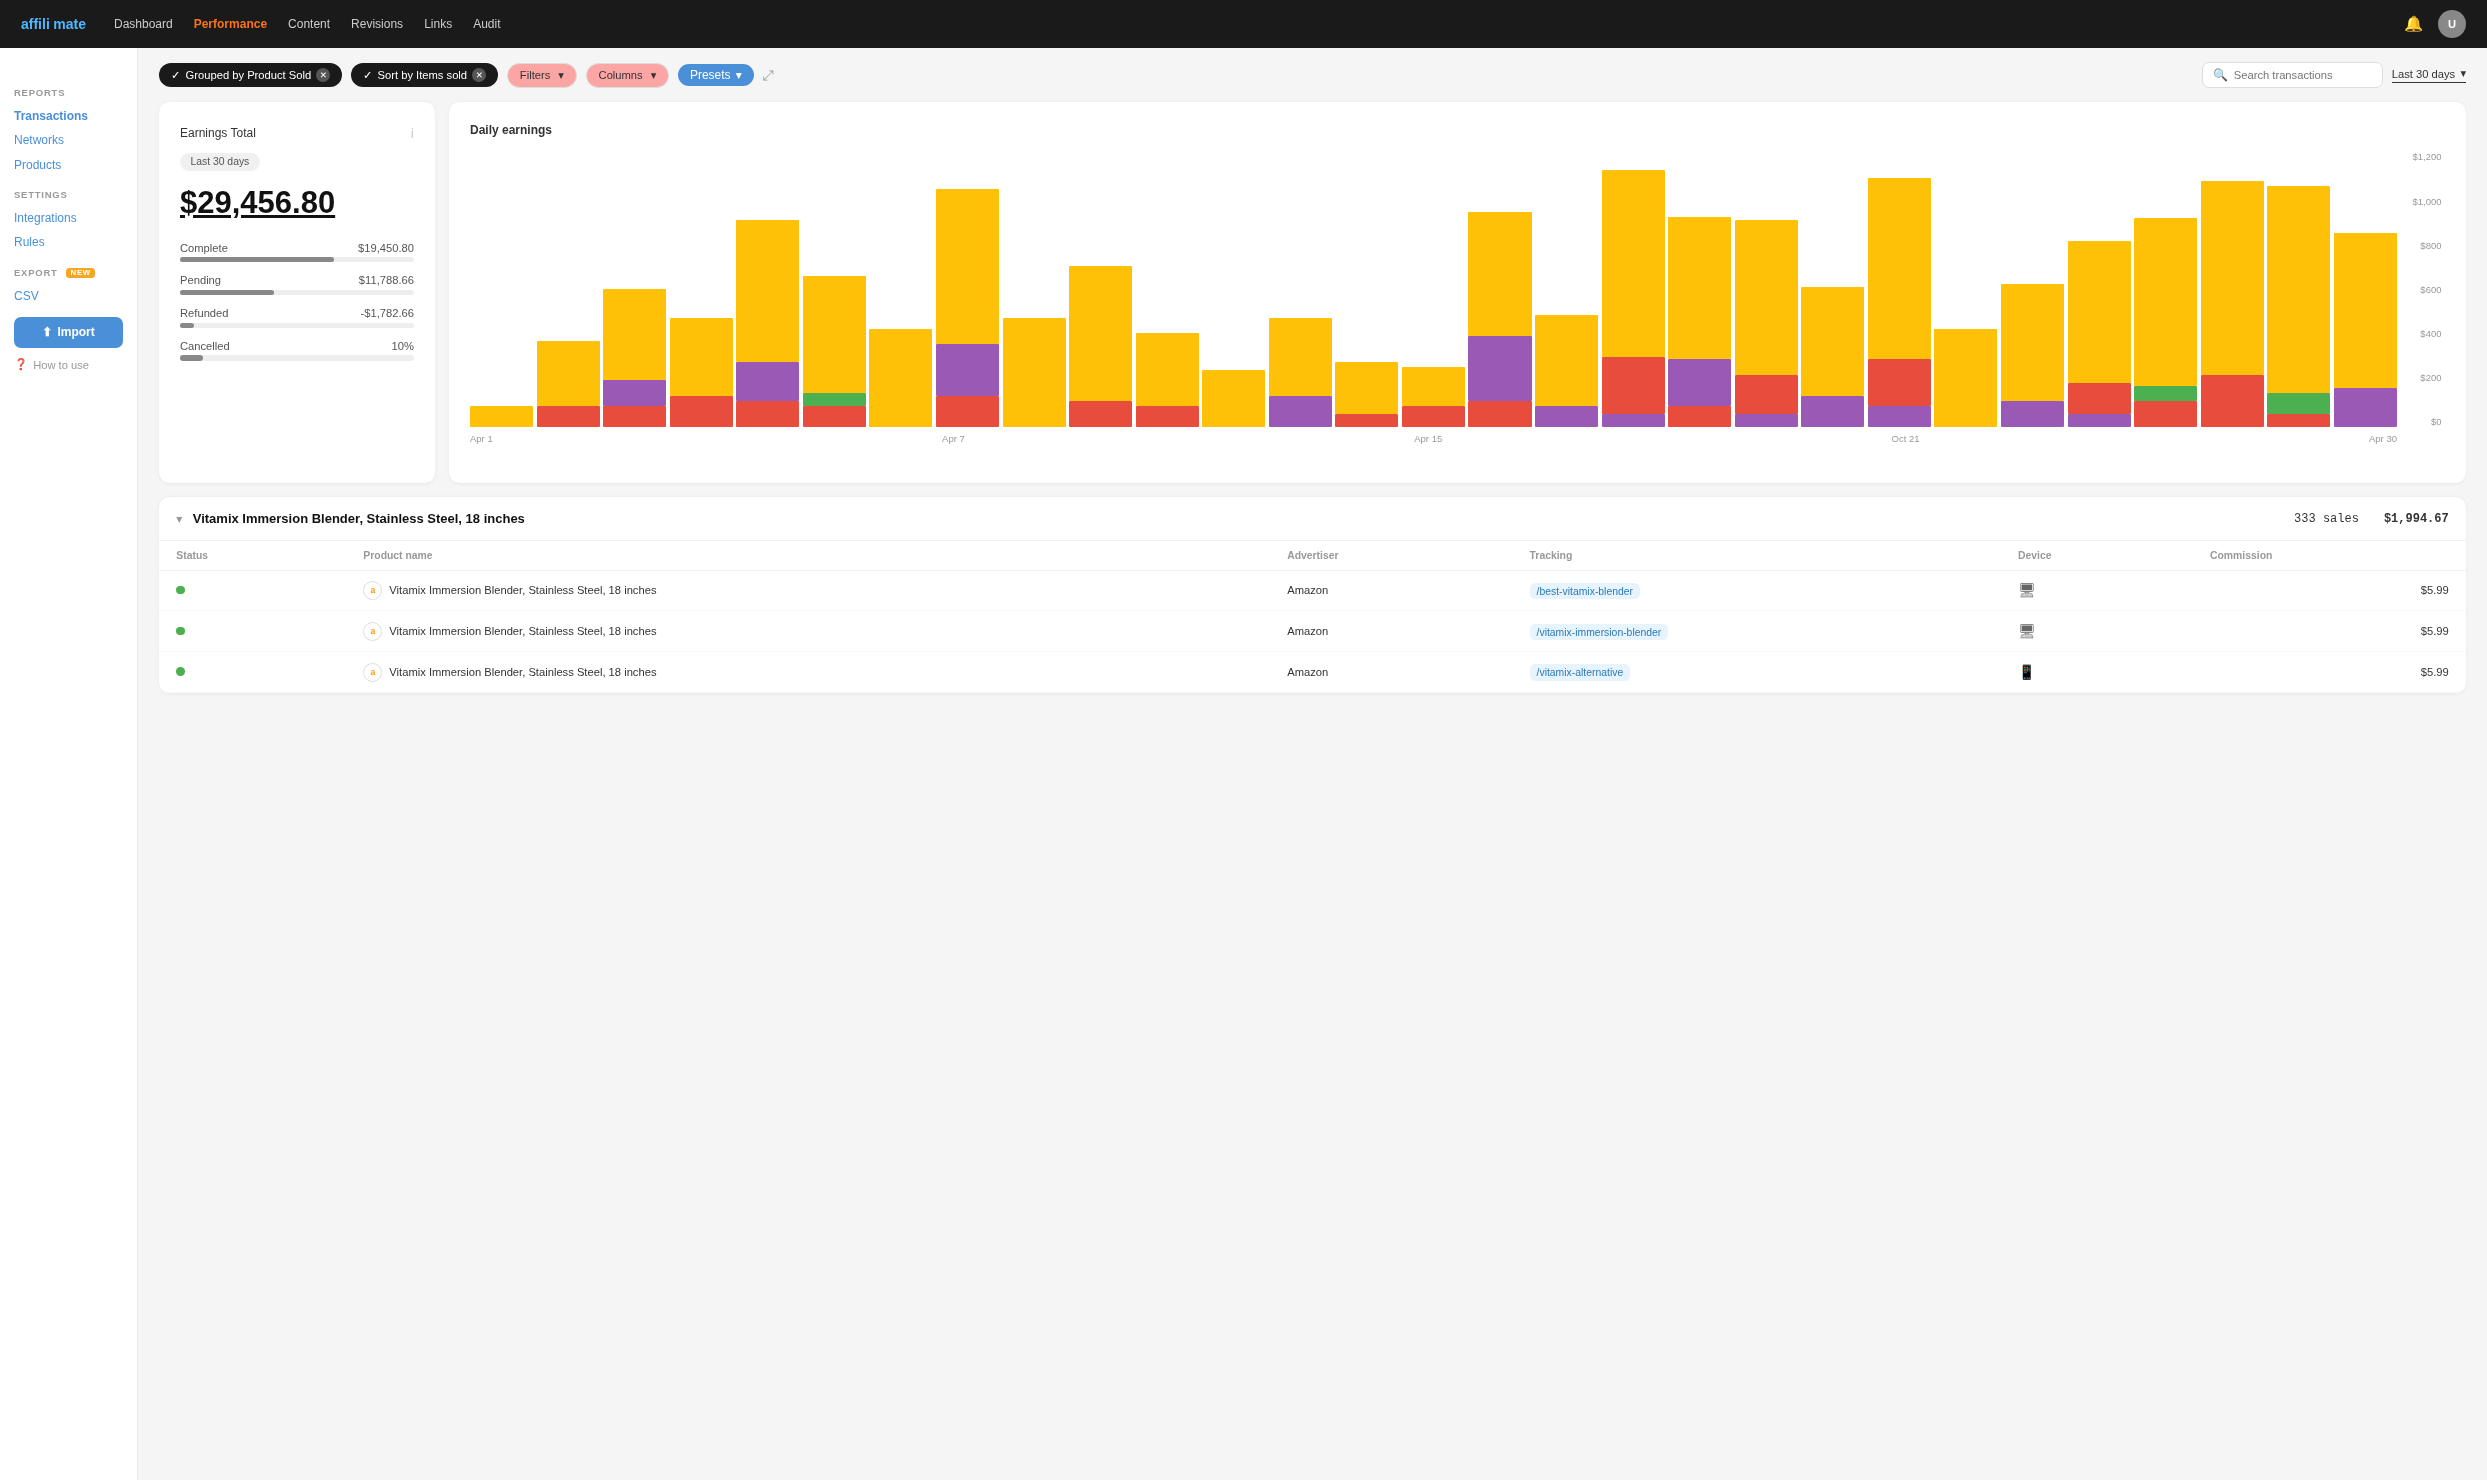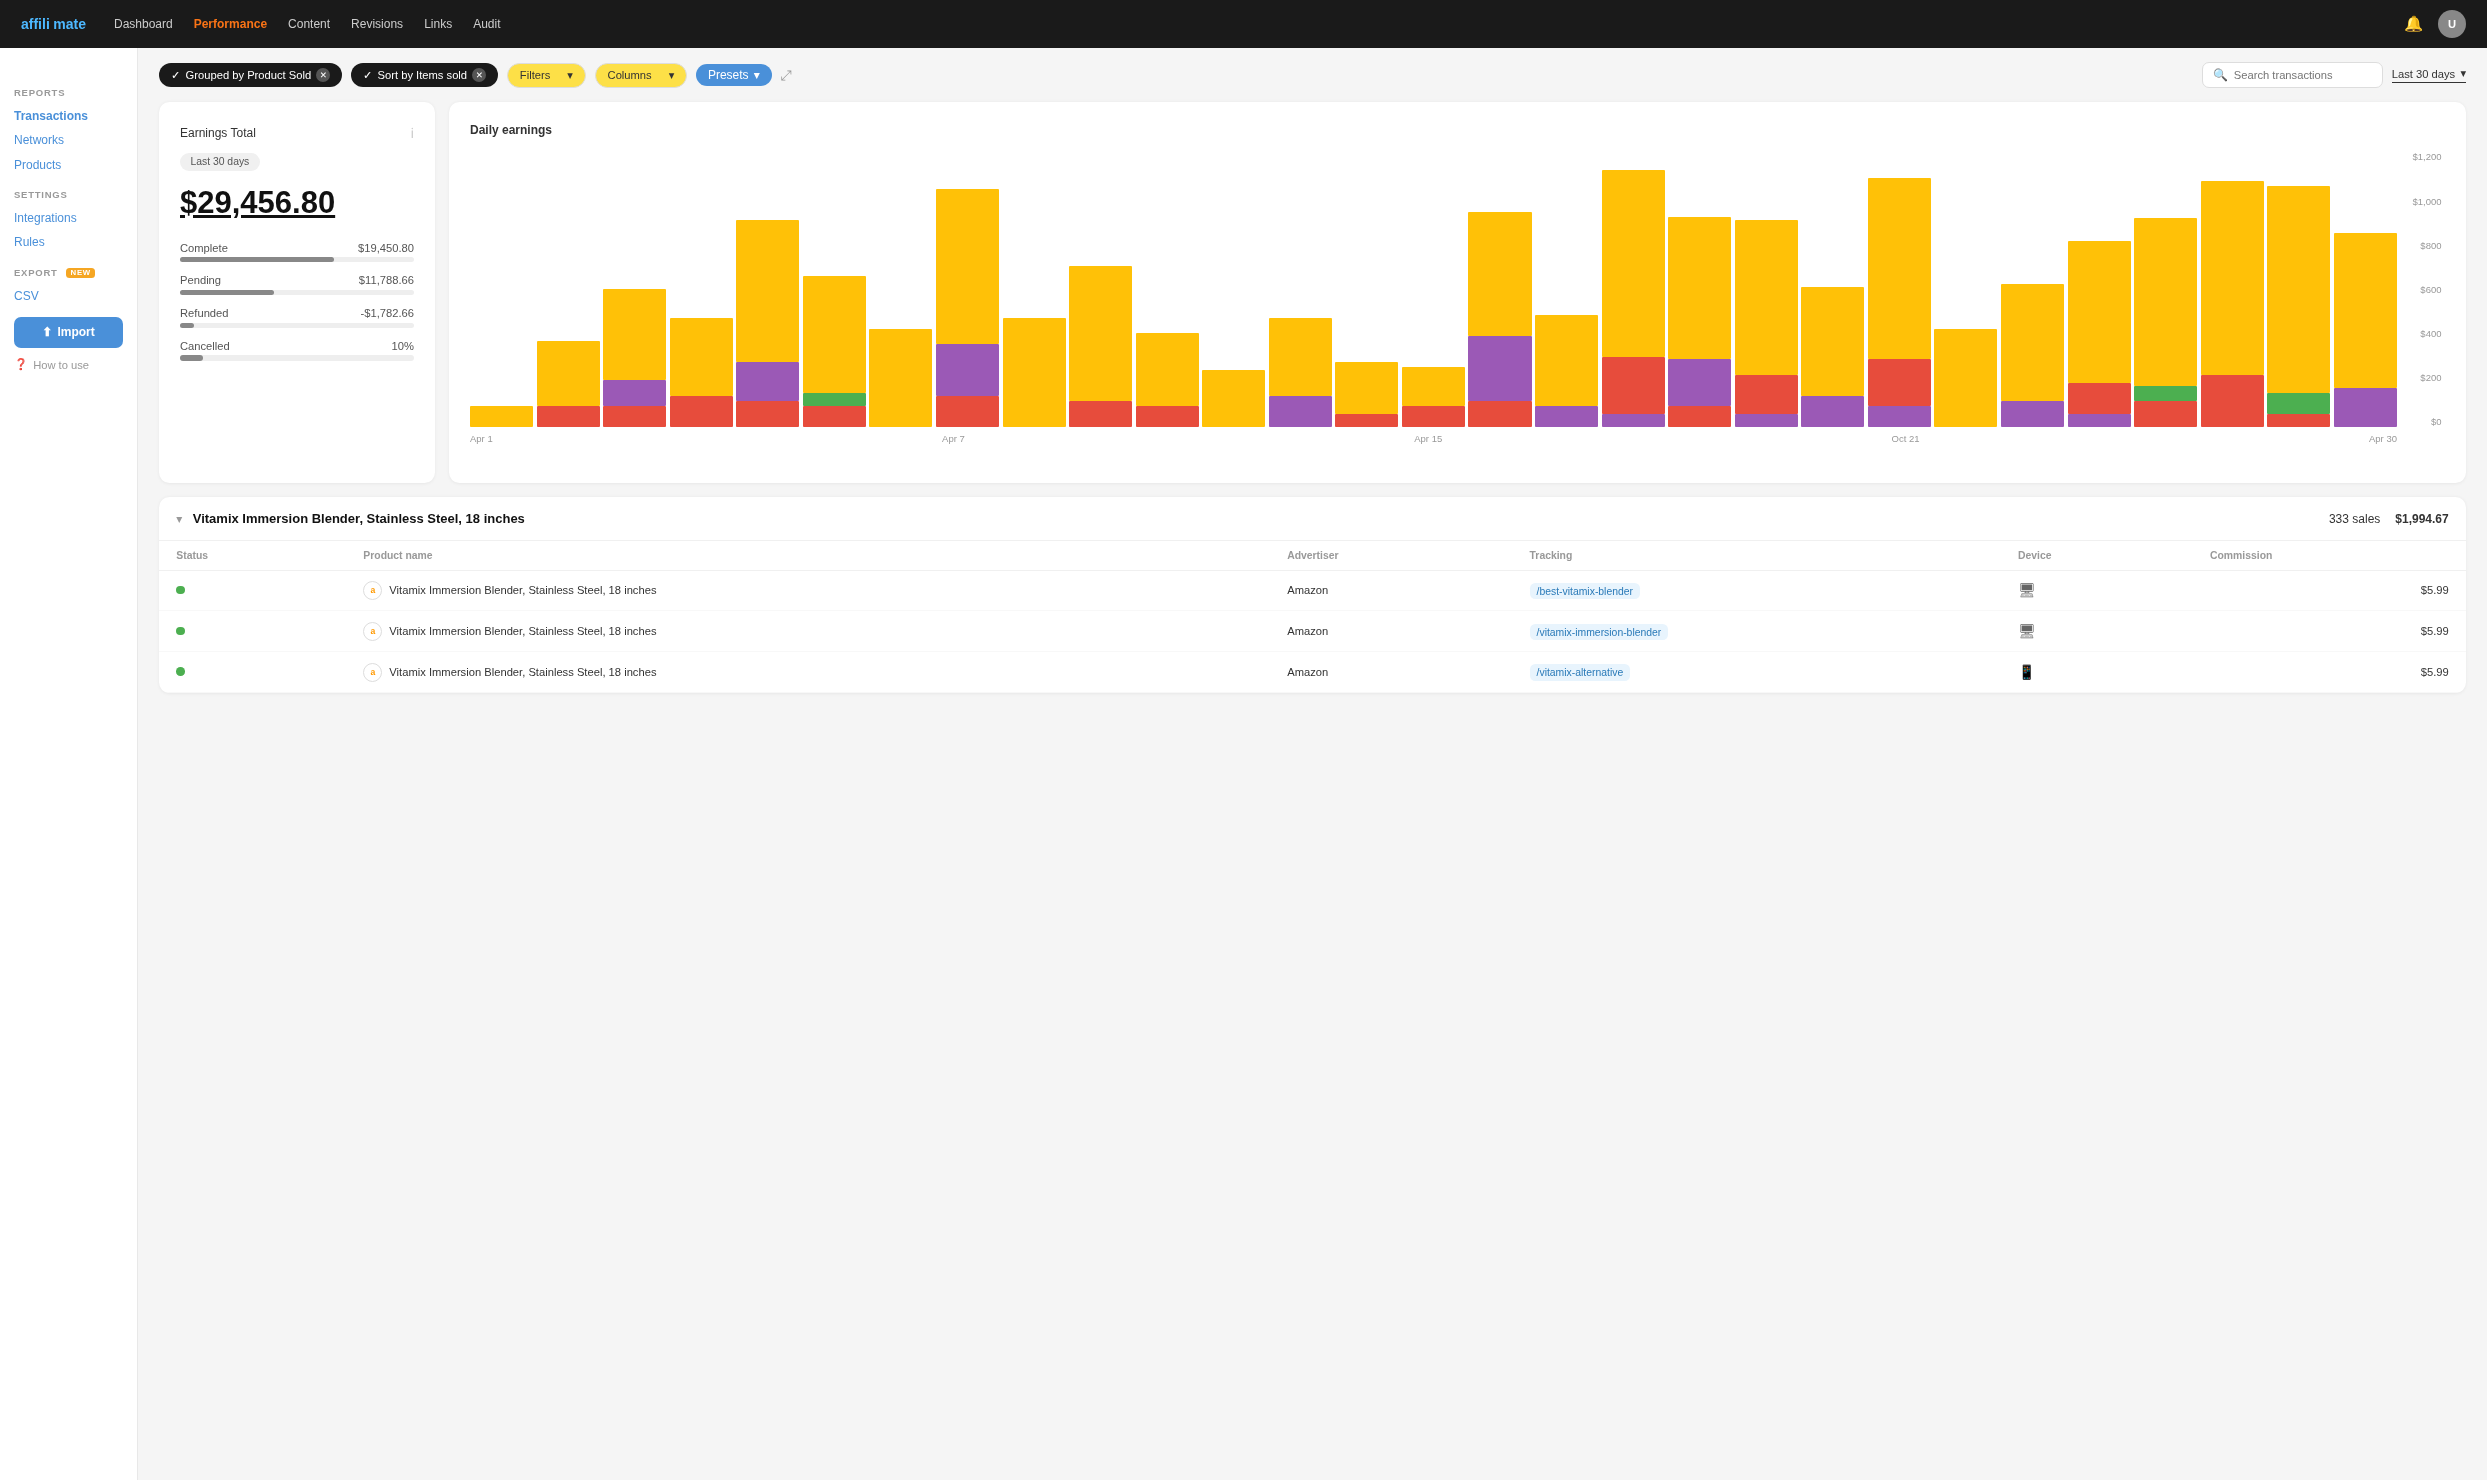--- a/index.html
+++ b/index.html
@@ -159,22 +159,22 @@
       border-radius: 50%;
       width: 14px; height: 14px;
       display: flex; align-items: center; justify-content: center;
       font-size: 8.6px;
       cursor: pointer;
       flex-shrink: 0;
     }
     .filter-btn {
       display: flex;
       align-items: center;
-      gap: 17px;
-      background: #fde047;
+      gap: 8px;
+      background: #fca5a5;
       border: 0.9px solid #ddd;
       border-radius: 21px;
       padding: 5.2px 12px;
       font-size: 11.2px;
       cursor: pointer;
       color: #333;
     }
     .presets-btn {
       display: flex;
       align-items: center;
@@ -364,24 +364,25 @@
       border-bottom: 0.9px solid #f0f0f0;
     }
     .product-group-title {
       font-size: 13px;
       font-weight: 600;
       color: #111;
       flex: 1;
     }
     .product-group-stats {
       display: flex;
-      gap: 15px;
+      gap: 25px;
       align-items: center;
       font-size: 12px;
       color: #333;
+      font-family: Liberation Mono, monospace;
     }
     .sales-count { font-weight: 500; }
     .commission-amount { font-weight: 600; }
     .chevron { color: #999; font-size: 12px; }
 
     
     .transactions-table {
       width: 100%;
       border-collapse: collapse;
     }

